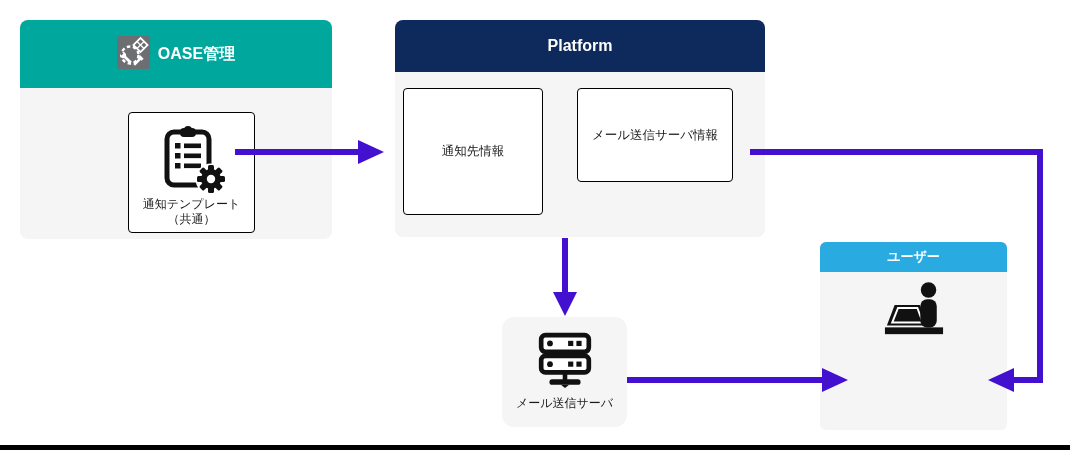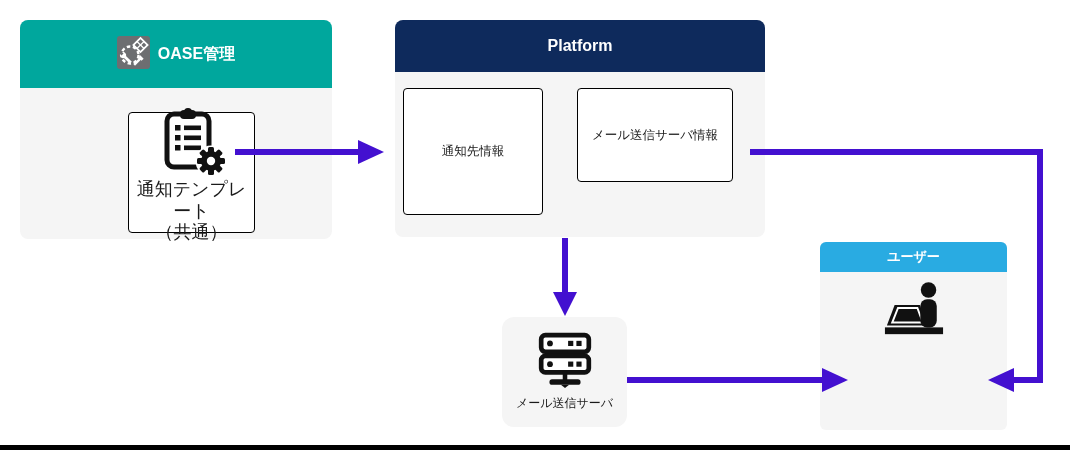--- a/index.html
+++ b/index.html
@@ -27,21 +27,21 @@
   .platform-panel .panel-header{height:52px;background:var(--navy);font-size:16px;}
   .user-panel{left:820px;top:242px;width:187px;height:188px;border-radius:6px;text-align:center;}
   .user-panel .panel-header{height:30px;background:var(--blue);font-size:13px;border-radius:6px 6px 0 0;}
 
   
   .node{
     position:absolute;background:#fff;border:1.5px solid #000;border-radius:4px;
     display:flex;flex-direction:column;align-items:center;justify-content:center;text-align:center;
   }
   .template-node{left:108px;top:92px;width:127px;height:121px;padding-top:4px;}
-  .template-node .node-label{font-size:18px;line-height:1.2;margin-top:-4px;}
+  .template-node .node-label{font-size:12px;line-height:1.2;margin-top:-4px;}
   .plain-box{font-size:12.5px;}
   .box-a{left:403px;top:88px;width:140px;height:127px;border-width:1px;}
   .box-b{left:577px;top:88px;width:156px;height:94px;border-width:1px;}
   .server-node{
     position:absolute;left:502px;top:317px;width:125px;height:110px;background:var(--panelbg);
     border-radius:12px;display:flex;flex-direction:column;align-items:center;justify-content:center;
   }
   .server-node .node-label{font-size:12px;margin-top:3px;}
 
   .person-wrap{position:absolute;left:883px;top:280px;width:62px;height:56px;}

